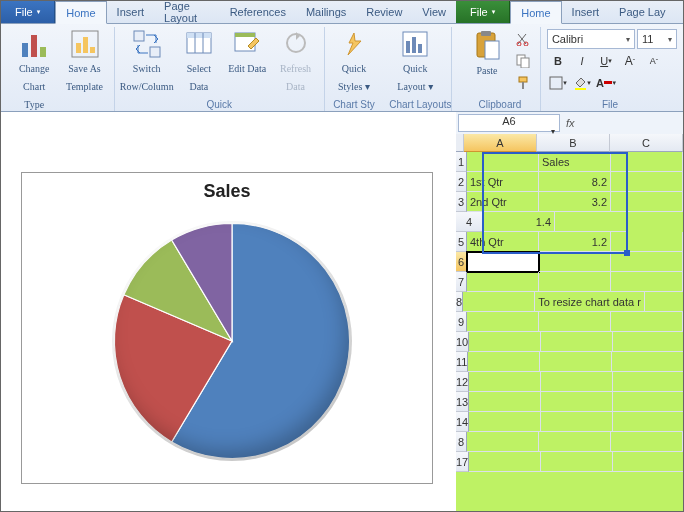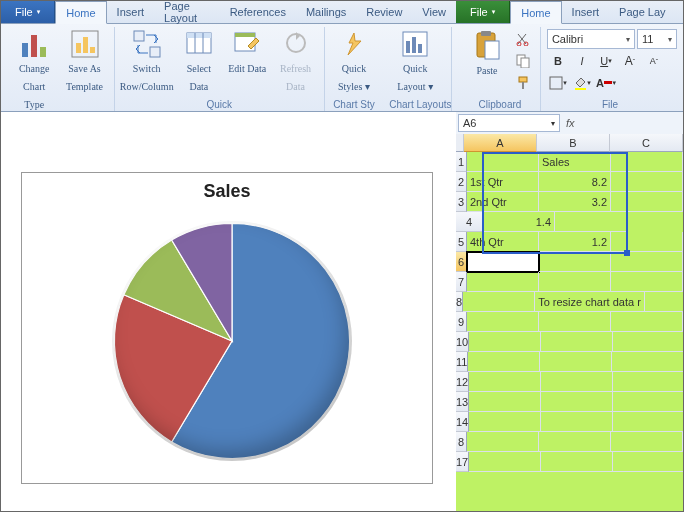--- a/index.html
+++ b/index.html
@@ -25,21 +25,21 @@
 .icon{display:block;}
 
 
 .fontg{display:flex;flex-direction:column;gap:2px;padding-top:2px;}
 .fontrow{display:flex;gap:2px;align-items:center;border-radius:8px;}
 .combo{border:1px solid #a6b8d4;background:#fff;height:18px;display:flex;align-items:center;padding:0 4px;font-size:11px;}
 .combo .dd{margin-left:auto;font-size:8px;color:#555;}
 .fbtn{border:1px solid transparent;width:20px;height:18px;display:flex;align-items:center;justify-content:center;cursor:pointer;}
 
 .fbar{height:22px;border-bottom:1px solid #a6b8d4;display:flex;align-items:center;background:#eef3fa;}
-.namebox{width:92px;border:1px solid #a6b8d4;margin:2px;background:#fff;display:flex;align-items:center;height:16px;padding:0 4px;}
+.namebox{width:92px;border:1px solid #a6b8d4;margin:2px;background:#fff;display:flex;align-items:center;height:16px;padding:0 4px;flex-direction:column;}
 .namebox .dd{margin-left:auto;font-size:8px;}
 .fxbtn{padding:0 4px;color:#555;font-style:italic;}
 
 .grid{position:absolute;top:133px;bottom:0;left:0;right:0;overflow:hidden;user-select:none;}
 .ghead-row{display:flex;height:18px;}
 .corner{width:26px;background:#e9edf4;border-right:1px solid #c4c9d4;border-bottom:1px solid #9ca7bd;}
 .colh{flex:0 0 72px;background:linear-gradient(#f5f7fb,#e4e9f2);border-right:1px solid #c4c9d4;border-bottom:1px solid #9ca7bd;text-align:center;line-height:18px;font-size:11px;color:#333;}
 .colh.sel{background:linear-gradient(#fbe8a6,#f5c560);border-bottom:1px solid #cf9530;}
 .row{display:flex;height:20px;}
 .rowh{width:26px;background:linear-gradient(#f5f7fb,#e4e9f2);border-right:1px solid #9ca7bd;border-bottom:1px solid #c4c9d4;text-align:center;line-height:20px;font-size:11px;}

